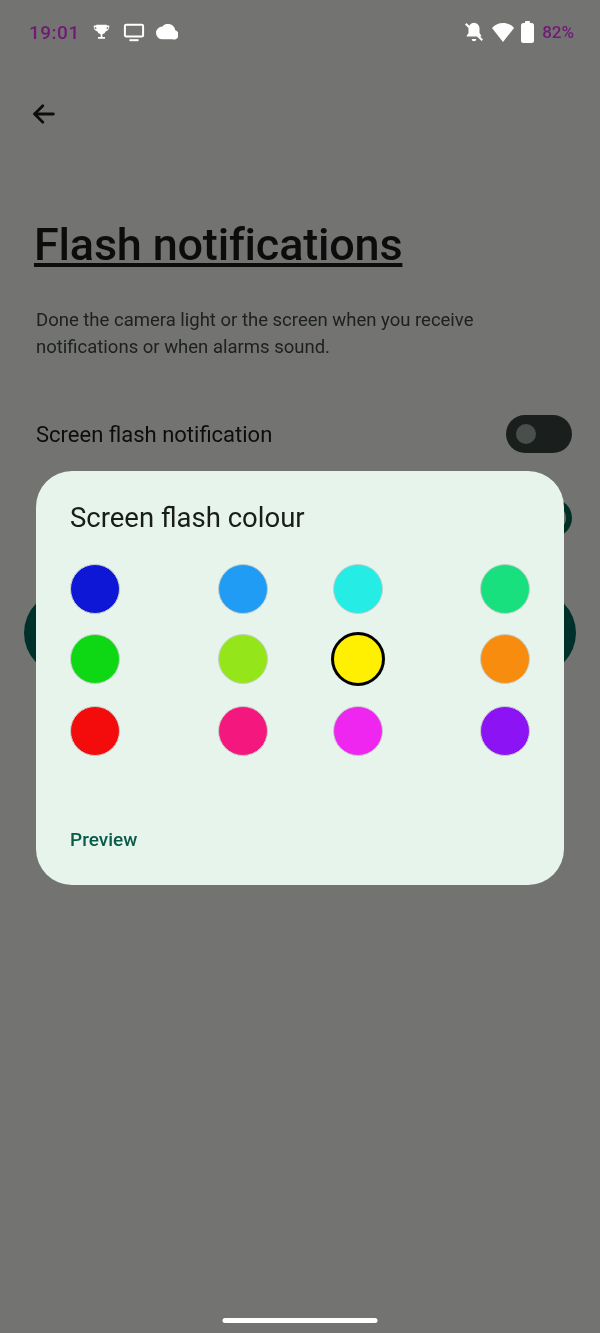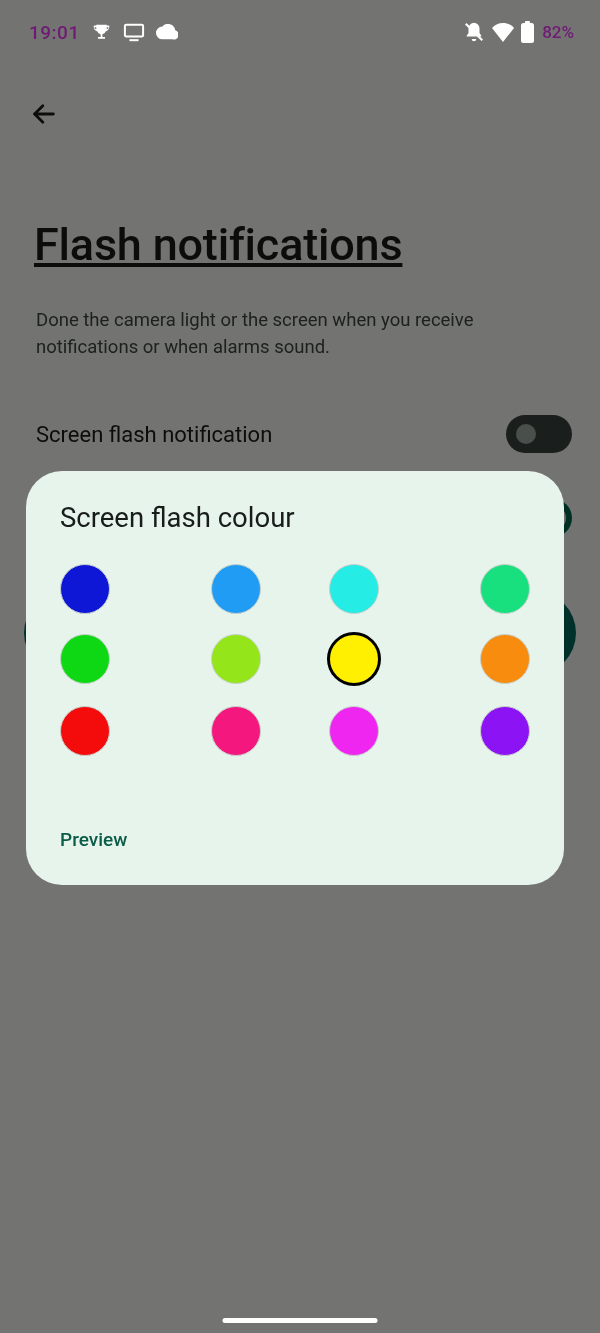--- a/index.html
+++ b/index.html
@@ -75,21 +75,21 @@
     }
 
     .nav-bar {
       position: absolute; bottom: 10px; left: 50%; transform: translateX(-50%);
       width: 155px; height: 5px; border-radius: 3px; background: #fff;
       z-index: 60;
     }
 
     
     .dialog {
-      position: absolute; top: 471px; left: 26px; right: 36px;
+      position: absolute; top: 471px; left: 36px; right: 36px;
       background: #e7f4eb; border-radius: 36px;
       z-index: 70;
       padding: 30px 0 28px 0;
     }
     .dialog-title {
       font-size: 27.5px; color: #181d1a; font-weight: 400;
       padding: 0 34px 22px 34px;
     }
     .swatch-grid {
       display: grid;

